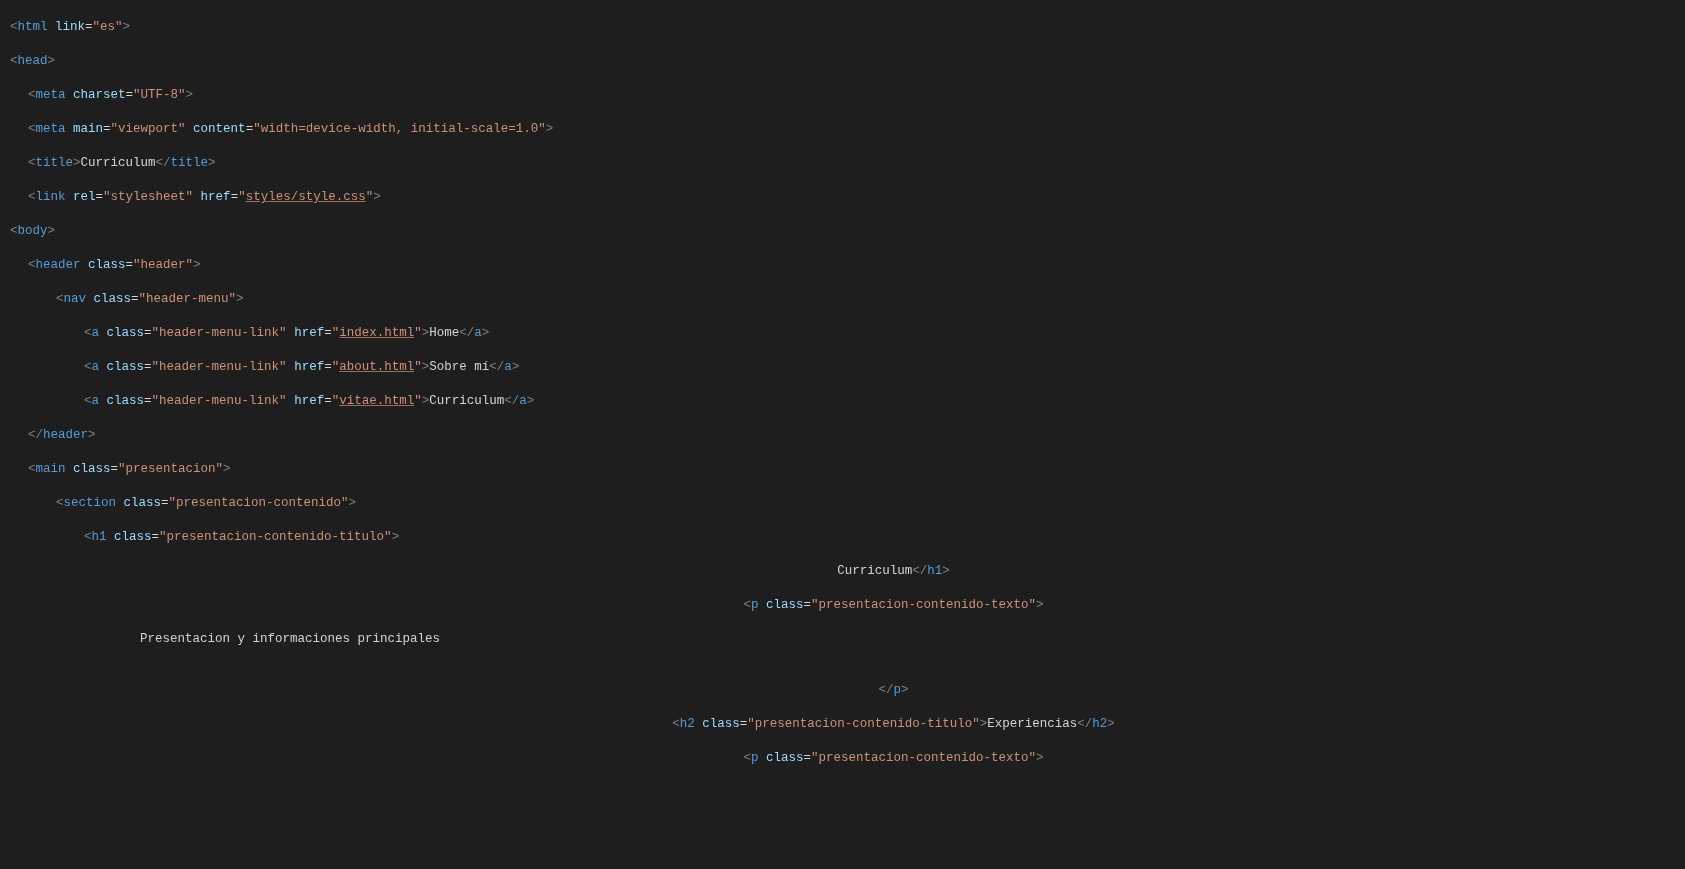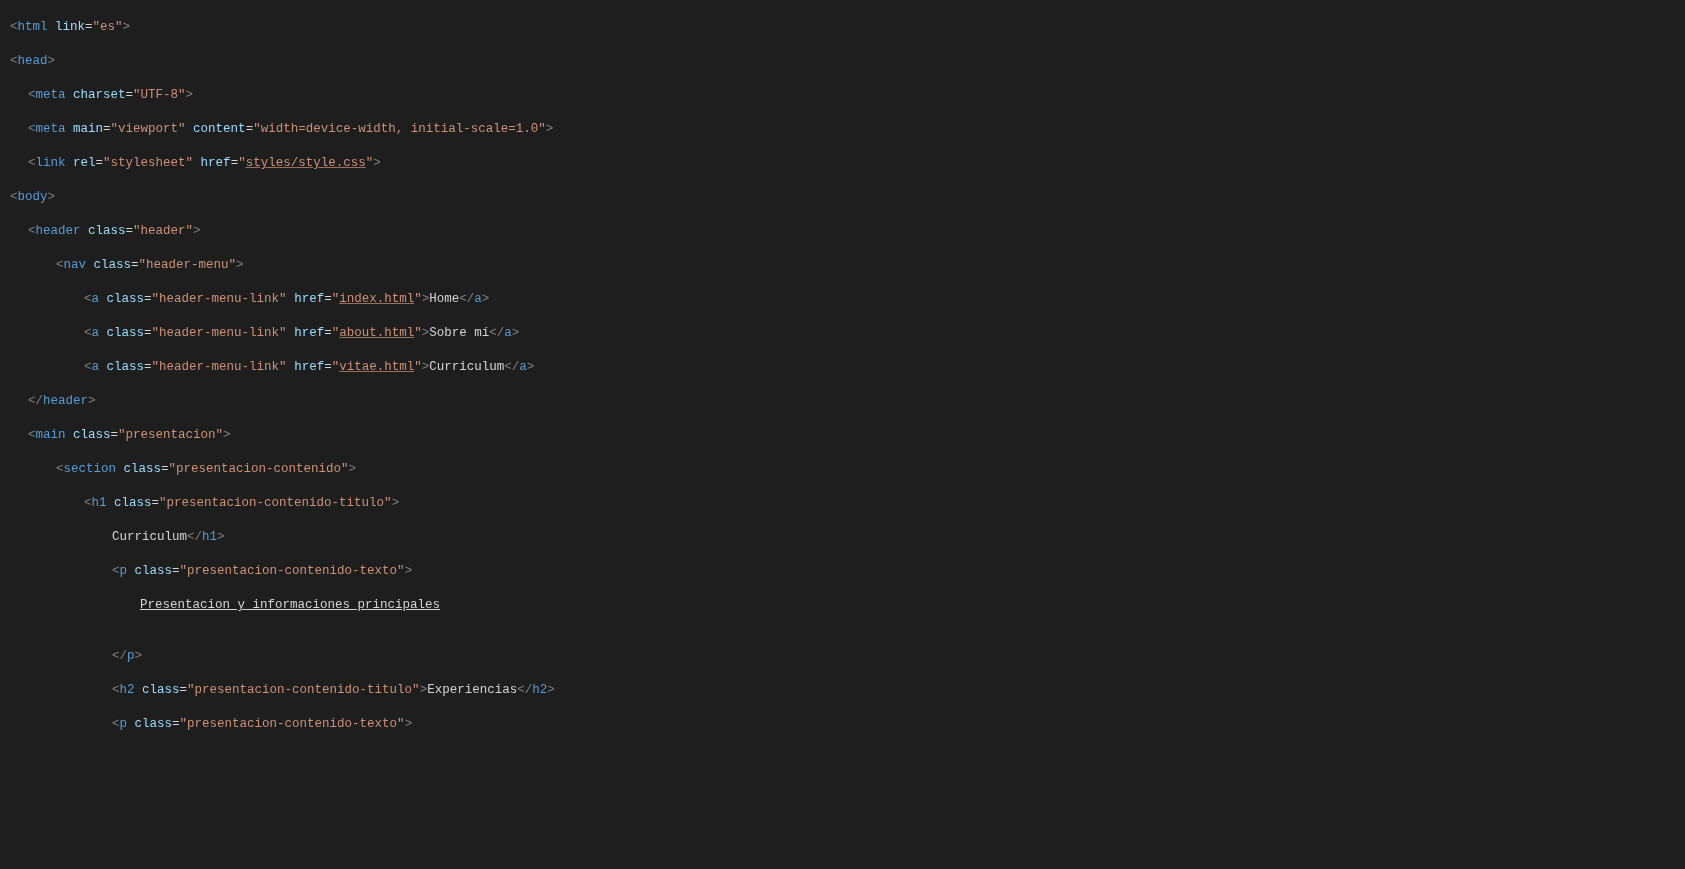--- a/index.html
+++ b/index.html
@@ -41,31 +41,32 @@
 .eq { color: #d4d4d4; } 
 .st { color: #ce9178; } 
 .tx { color: #d4d4d4; } 
 .ul {
   text-decoration: underline;
   text-decoration-color: rgba(206,145,120,0.7);
 }
 .i1 { padding-left: 28px; }
 .i2 { padding-left: 56px; }
 .i3 { padding-left: 84px; }
-.i4 { padding-left: 112px; }
-.i5 { padding-left: 140px; text-decoration: underline; }
+.i4 { padding-left: 112px; text-align: center; }
+.i5 { padding-left: 140px; }
 </style>
 </head>
 <body>
 
 <div class="code-container">
 <div class="line"><span class="pn">&lt;</span><span class="tg">html</span><span> </span><span class="at">link</span><span class="eq">=</span><span class="st">"es"</span><span class="pn">&gt;</span></div>
 <div class="line"><span class="pn">&lt;</span><span class="tg">head</span><span class="pn">&gt;</span></div>
 <div class="line i1"><span class="pn">&lt;</span><span class="tg">meta</span><span> </span><span class="at">charset</span><span class="eq">=</span><span class="st">"UTF-8"</span><span class="pn">&gt;</span></div>
 <div class="line i1"><span class="pn">&lt;</span><span class="tg">meta</span><span> </span><span class="at">main</span><span class="eq">=</span><span class="st">"viewport"</span><span> </span><span class="at">content</span><span class="eq">=</span><span class="st">"width=device-width, initial-scale=1.0"</span><span class="pn">&gt;</span></div>
+<div class="line i1"><span class="pn">&lt;</span><span class="tg">title</span><span class="pn">&gt;</span><span class="tx">Curriculum</span><span class="pn">&lt;/</span><span class="tg">title</span><span class="pn">&gt;</span></div>
 <div class="line i1"><span class="pn">&lt;</span><span class="tg">link</span><span> </span><span class="at">rel</span><span class="eq">=</span><span class="st">"stylesheet"</span><span> </span><span class="at">href</span><span class="eq">=</span><span class="st">"</span><span class="st ul">styles/style.css</span><span class="st">"</span><span class="pn">&gt;</span></div>
 <div class="line"><span class="pn">&lt;</span><span class="tg">body</span><span class="pn">&gt;</span></div>
 <div class="line i1"><span class="pn">&lt;</span><span class="tg">header</span><span> </span><span class="at">class</span><span class="eq">=</span><span class="st">"header"</span><span class="pn">&gt;</span></div>
 <div class="line i2"><span class="pn">&lt;</span><span class="tg">nav</span><span> </span><span class="at">class</span><span class="eq">=</span><span class="st">"header-menu"</span><span class="pn">&gt;</span></div>
 <div class="line i3"><span class="pn">&lt;</span><span class="tg">a</span><span> </span><span class="at">class</span><span class="eq">=</span><span class="st">"header-menu-link"</span><span> </span><span class="at">href</span><span class="eq">=</span><span class="st">"</span><span class="st ul">index.html</span><span class="st">"</span><span class="pn">&gt;</span><span class="tx">Home</span><span class="pn">&lt;/</span><span class="tg">a</span><span class="pn">&gt;</span></div>
 <div class="line i3"><span class="pn">&lt;</span><span class="tg">a</span><span> </span><span class="at">class</span><span class="eq">=</span><span class="st">"header-menu-link"</span><span> </span><span class="at">href</span><span class="eq">=</span><span class="st">"</span><span class="st ul">about.html</span><span class="st">"</span><span class="pn">&gt;</span><span class="tx">Sobre mí</span><span class="pn">&lt;/</span><span class="tg">a</span><span class="pn">&gt;</span></div>
 <div class="line i3"><span class="pn">&lt;</span><span class="tg">a</span><span> </span><span class="at">class</span><span class="eq">=</span><span class="st">"header-menu-link"</span><span> </span><span class="at">href</span><span class="eq">=</span><span class="st">"</span><span class="st ul">vitae.html</span><span class="st">"</span><span class="pn">&gt;</span><span class="tx">Curriculum</span><span class="pn">&lt;/</span><span class="tg">a</span><span class="pn">&gt;</span></div>
 <div class="line i1"><span class="pn">&lt;/</span><span class="tg">header</span><span class="pn">&gt;</span></div>
 <div class="line i1"><span class="pn">&lt;</span><span class="tg">main</span><span> </span><span class="at">class</span><span class="eq">=</span><span class="st">"presentacion"</span><span class="pn">&gt;</span></div>
 <div class="line i2"><span class="pn">&lt;</span><span class="tg">section</span><span> </span><span class="at">class</span><span class="eq">=</span><span class="st">"presentacion-contenido"</span><span class="pn">&gt;</span></div>

